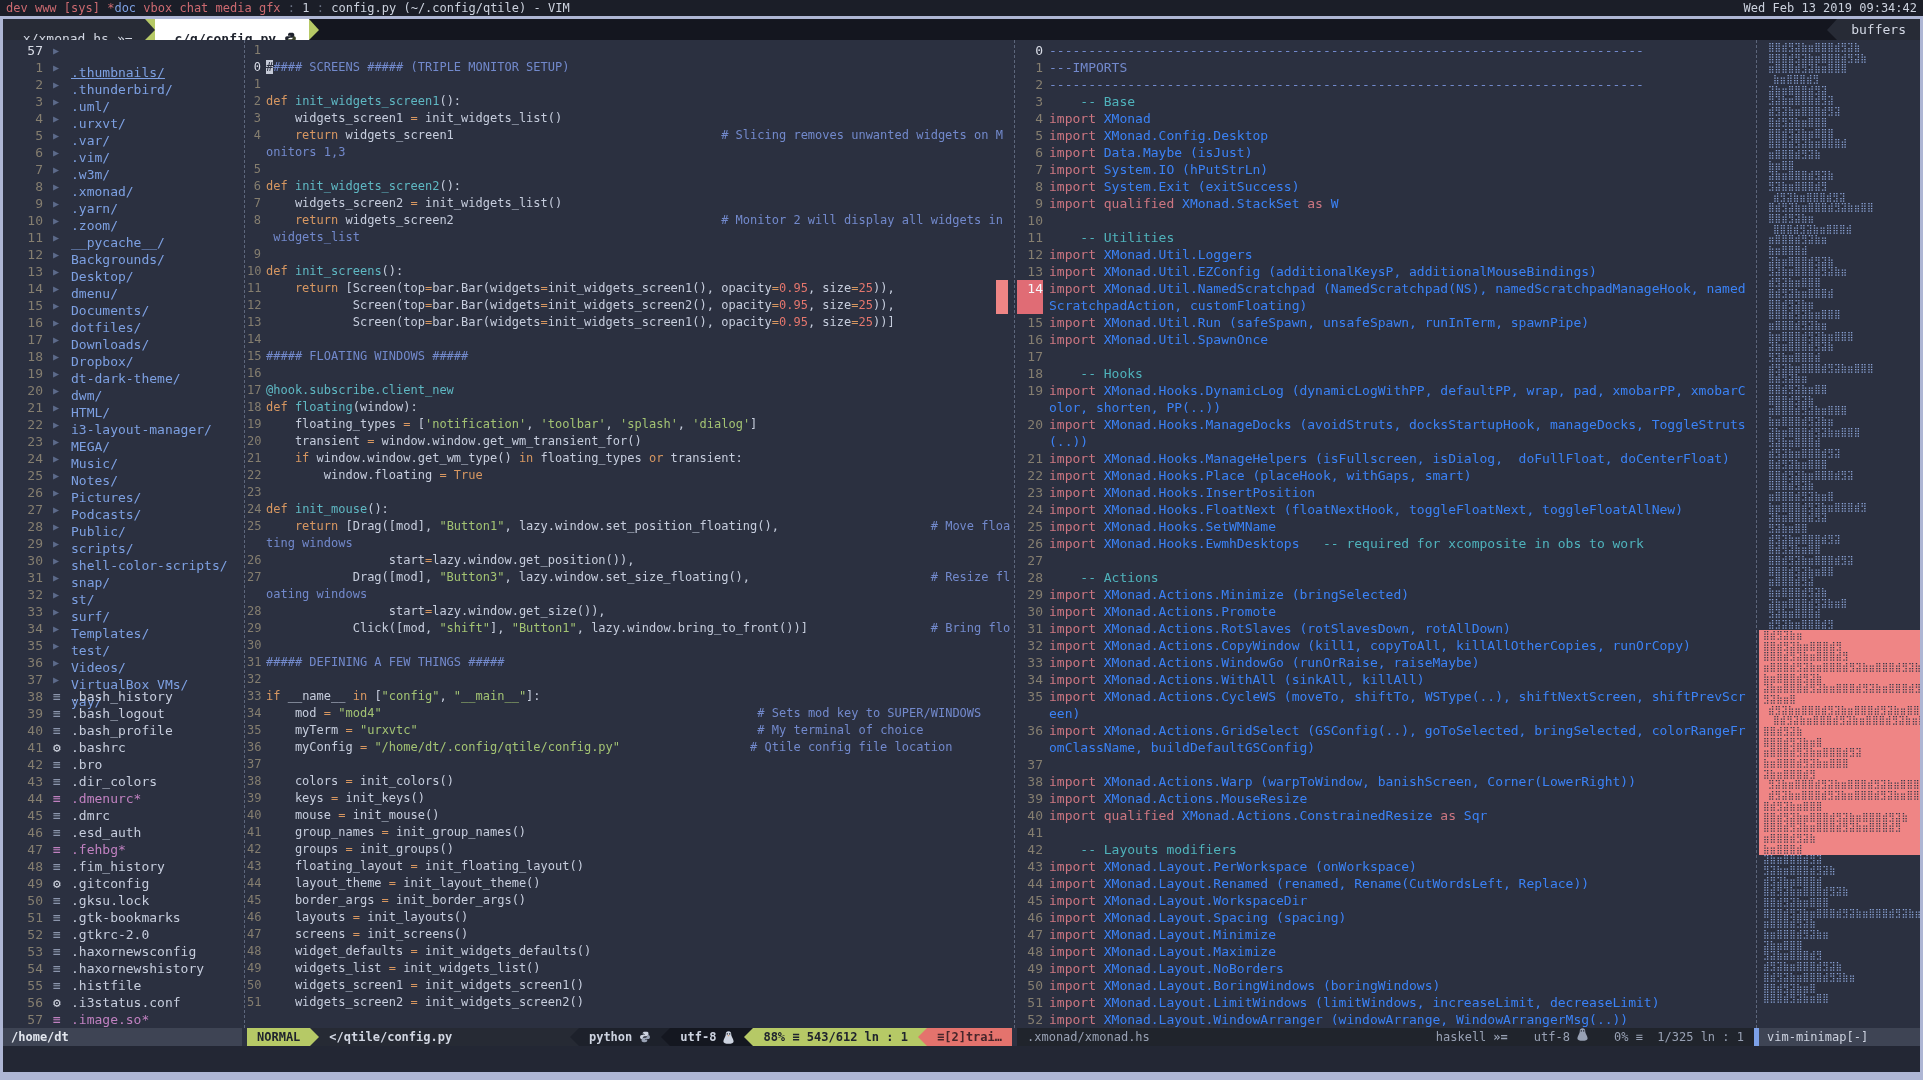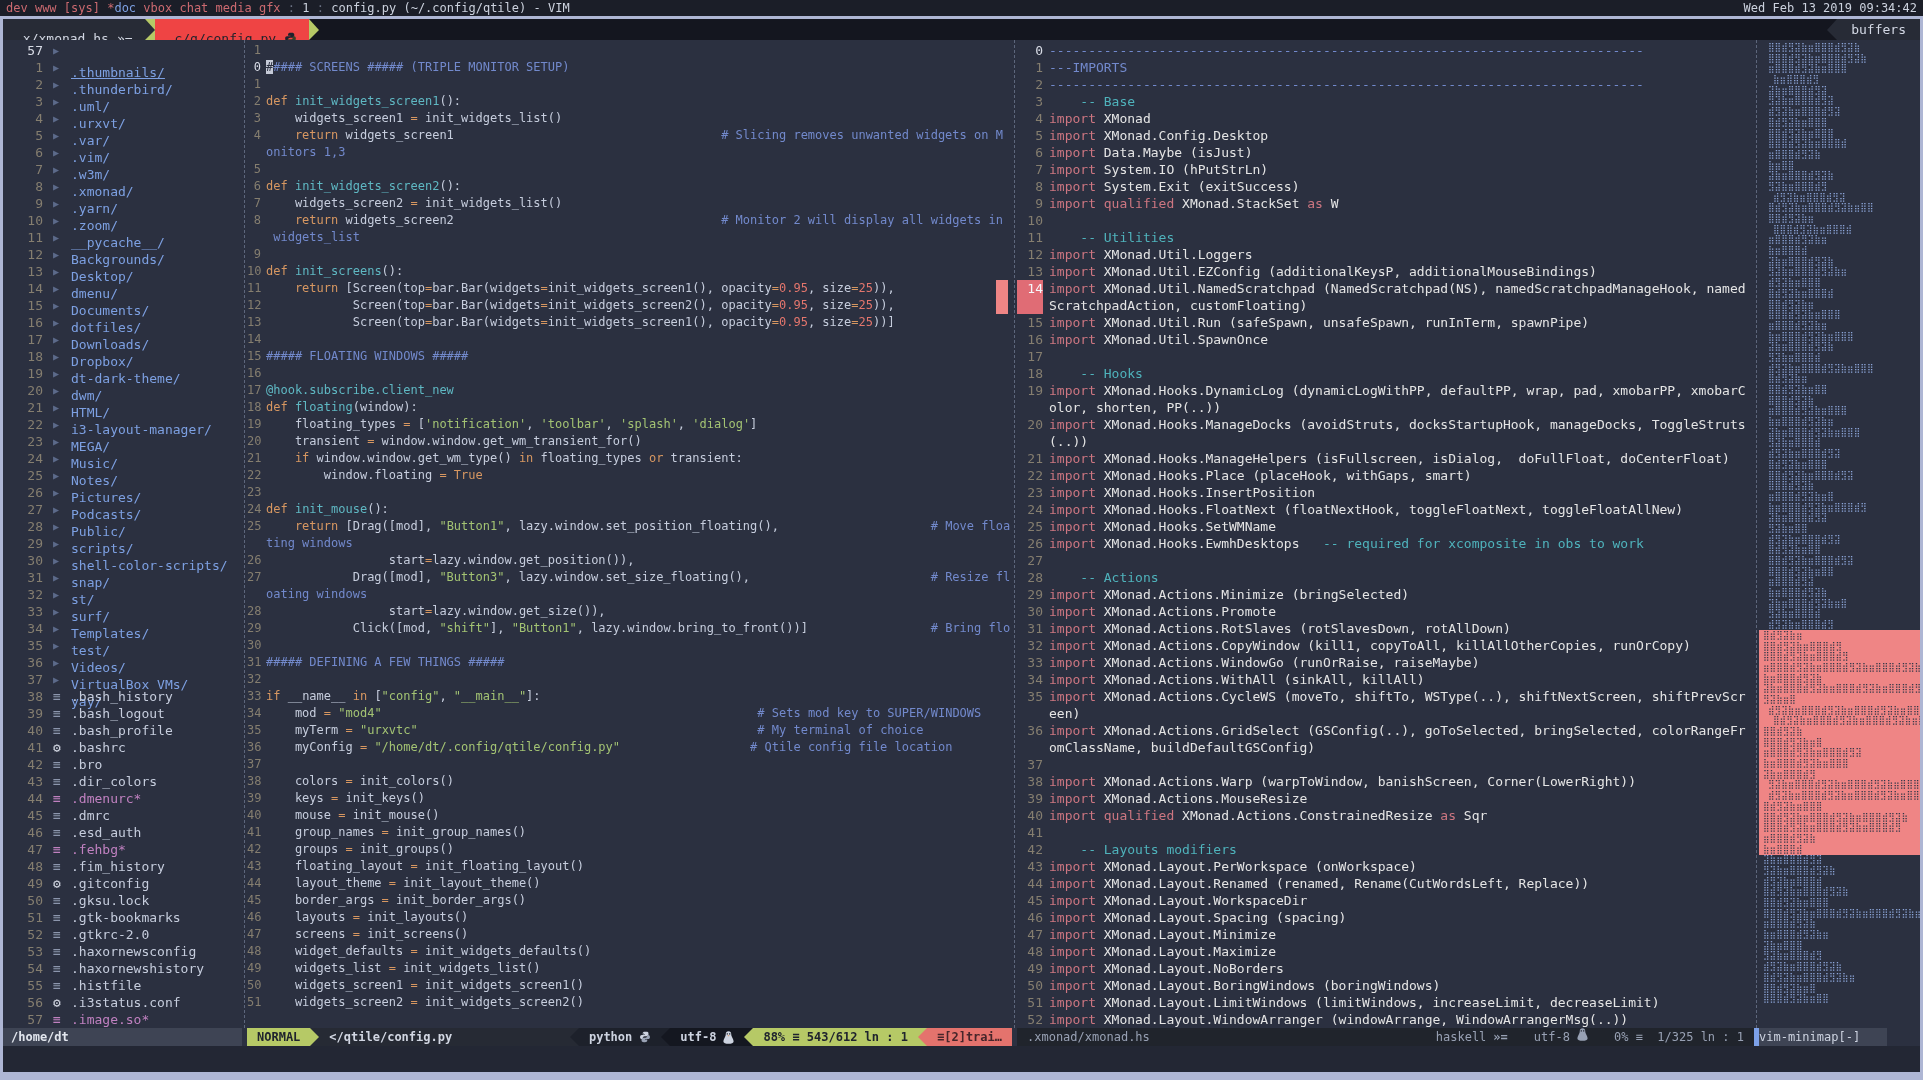--- a/index.html
+++ b/index.html
@@ -19,21 +19,21 @@
   .btop { left:0; top:16px; width:1923px; height:3px; }
   .bleft { left:0; top:16px; width:3px; height:1064px; }
   .bright { left:1920px; top:16px; width:3px; height:1064px; }
   .bbottom { left:0; top:1072px; width:1923px; height:8px; }
   
   .tabline { position:absolute; left:3px; top:19px; width:1917px; height:39px;
     background:#14161f; display:flex; align-items:stretch; font-size:13px; line-height:21px; }
   #tabs { display:flex; }
   .tab { display:flex; align-items:center; padding:0 12px; white-space:pre; }
   .tab.inactive { background:#272b36; color:#d2d7e3; }
-  .tab.active { background:#ef4444; color:#1e222c; font-weight:normal;justify-content:flex-end; }
+  .tab.active { background:#ffffff; color:#1e222c; font-weight:bold;justify-content:flex-end; }
   .tab .ticon { margin-left:8px; display:inline-flex; align-items:center; }
   .tri { width:0; height:0; display:inline-block; }
   .tri-tab1 { border-left:10px solid #272b36; border-top:11px solid transparent; border-bottom:10px solid transparent; background:#b6c966; }
   .tri-tab2 { border-left:10px solid #b6c966; border-top:11px solid transparent; border-bottom:10px solid transparent; }
   .tl-right { margin-left:auto; display:flex; align-items:stretch; }
   .tri-buf { width:0;height:0; border-right:10px solid #272b36; border-top:11px solid transparent; border-bottom:10px solid transparent; }
   .buffers { background:#272b36; color:#d2d7e3; padding:0 14px; }
   
   .pane { position:absolute; top:40px; height:988px; overflow:hidden; background:#2b3040; }
   .pane .rows { position:absolute; left:0; top:2px; right:0; }
@@ -50,39 +50,39 @@
   .tree .ln { width:40px; margin-right:10px; }
   .mid .ln { width:14px; margin-right:5px; }
   .rightp .ln { width:26px; margin-right:6px; }
   .ln.cur { color:#d8dce6; }
   .ln.sign { background:#e06c75; color:#f6f8fc; }
   .code { white-space:pre; }
   
   .sg-t { color:#c6cddd; } .sg-c { color:#7289cc; } .sg-k { color:#d79761; }
   .sg-f { color:#5fb8c3; } .sg-s { color:#a3c373; } .sg-m { color:#e4766d; }
   .sg-d { color:#5fb8c3; } .sg-x { background:#c6cbd8; color:#2b3040; }
-  .sg-hd { color:#7289cc; } .sg-hc { color:#4fb3bc; } .sg-him { color:#cd7681; } .sg-hm { color:#e5e5e5; }
+  .sg-hd { color:#7289cc; } .sg-hc { color:#4fb3bc; } .sg-him { color:#cd7681; } .sg-hm { color:#3b82f6; }
   
   .t-dir { color:#7da0e2;margin-top:22px; } .t-file { color:#c6cddd; } .t-exec { color:#c081c0; }
   .t-icon { display:inline-block; width:18px; flex:none; }
   .t-icon.folder { color:#5c6a8a; font-size:10px; }
   .t-icon.file { color:#8c96ad; } .t-icon.gear { color:#d4d9e4; } .t-icon.execi { color:#c081c0; }
   .t-cur .t-label { text-decoration:underline; }
   
   .sign-block { position:absolute; left:749px; top:240px; width:12px; height:34px; background:#ef8585; }
   
   .minimap .mrows { position:absolute; left:4px; top:2px; right:0; z-index:1; }
   .mrow { height:10.7px; line-height:10.7px; font-size:9px; white-space:pre; color:#8ca5d8; position:relative; z-index:1; }
   .mrow.invp { color:#313748; }
   .vp { position:absolute; left:0; right:0; top:590px; height:225px; background:#ef8585; z-index:0; }
   
   .status { position:absolute; top:1028px; height:18px; font-size:12px; line-height:18px; display:flex; align-items:stretch; overflow:hidden; }
   .tree-status { left:3px; width:239px; background:#3e4454; color:#e2e6ee; padding-left:8px; font-weight:bold; }
   .mid-status { left:247px; width:765px; background:#141720; font-weight:bold; }
-  .mm-status { left:1759px; width:128px; background:#3e4454; color:#cdd3e0; padding-left:0; }
+  .mm-status { left:1759px; width:161px; background:#3e4454; color:#cdd3e0; padding-left:8px; }
   .right-status { left:1017px; width:737px; background:#20242c; color:#98a1b4; padding:0 10px; }
   .right-status .rs-right { margin-left:auto; display:flex; gap:26px; align-items:center; white-space:pre; }
   .mm-caret { position:absolute; left:1754px; top:1028px; width:5px; height:18px; background:#7ca0e8; }
   .sec { display:flex; align-items:center; padding:0 10px; white-space:pre; }
   .sec.mode { background:#b6c966; color:#20242e; }
   .sec.cpth { background:#262a34; color:#d2d7e3; flex:1; }
   .sec.ftyp { background:#1d212b; color:#cdd3e0; }
   .sec.enc  { background:#141720; color:#cdd3e0; }
   .sec.pos  { background:#b6c966; color:#20242e; }
   .sec.warn { background:#e4736d; color:#46262a; }

